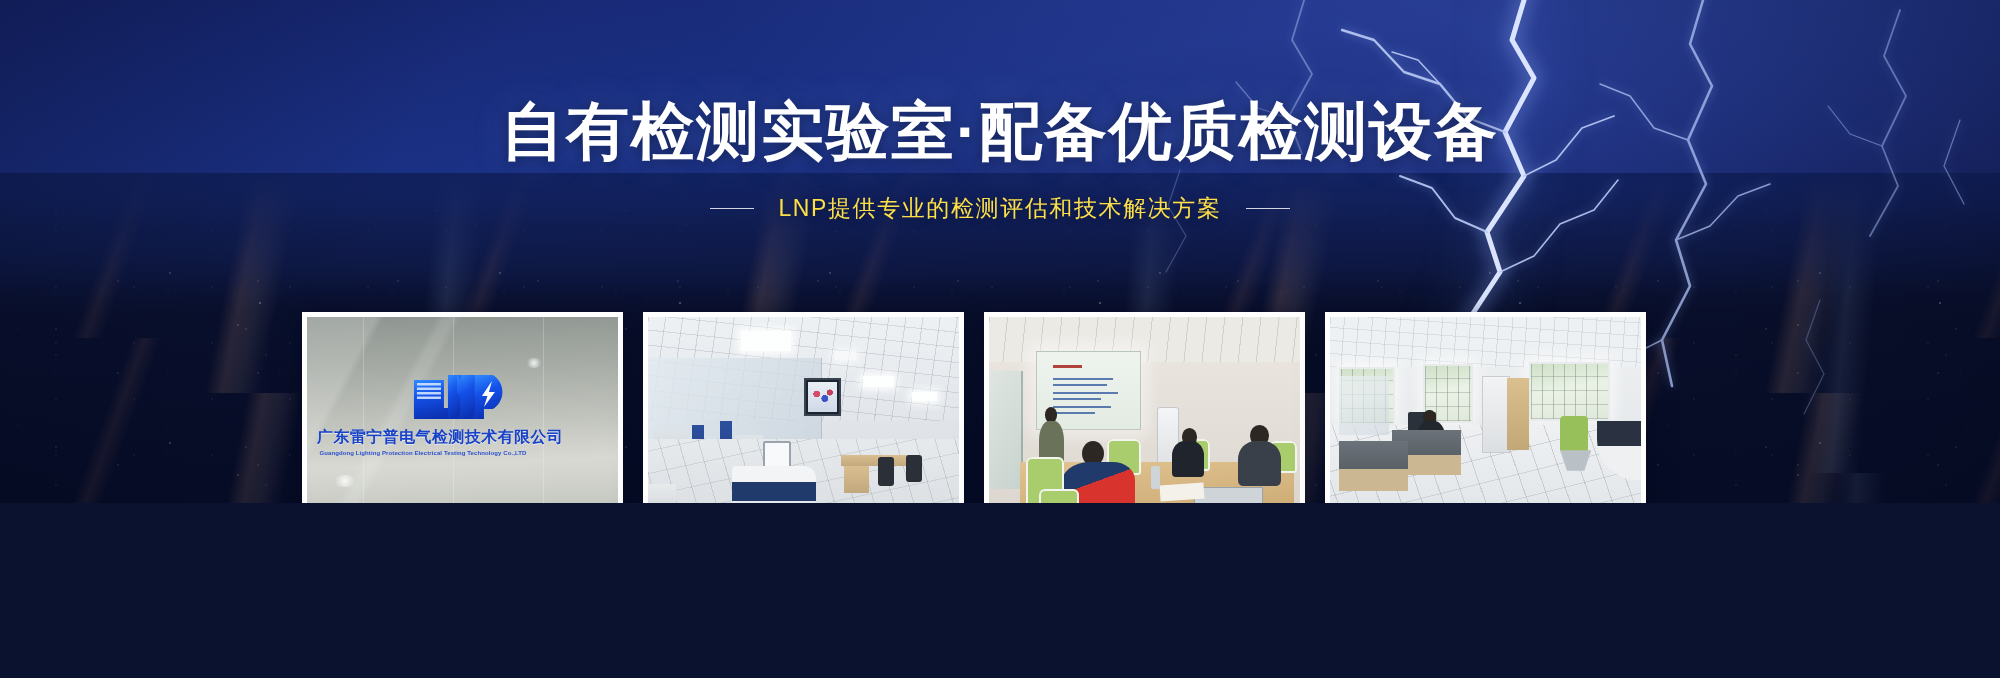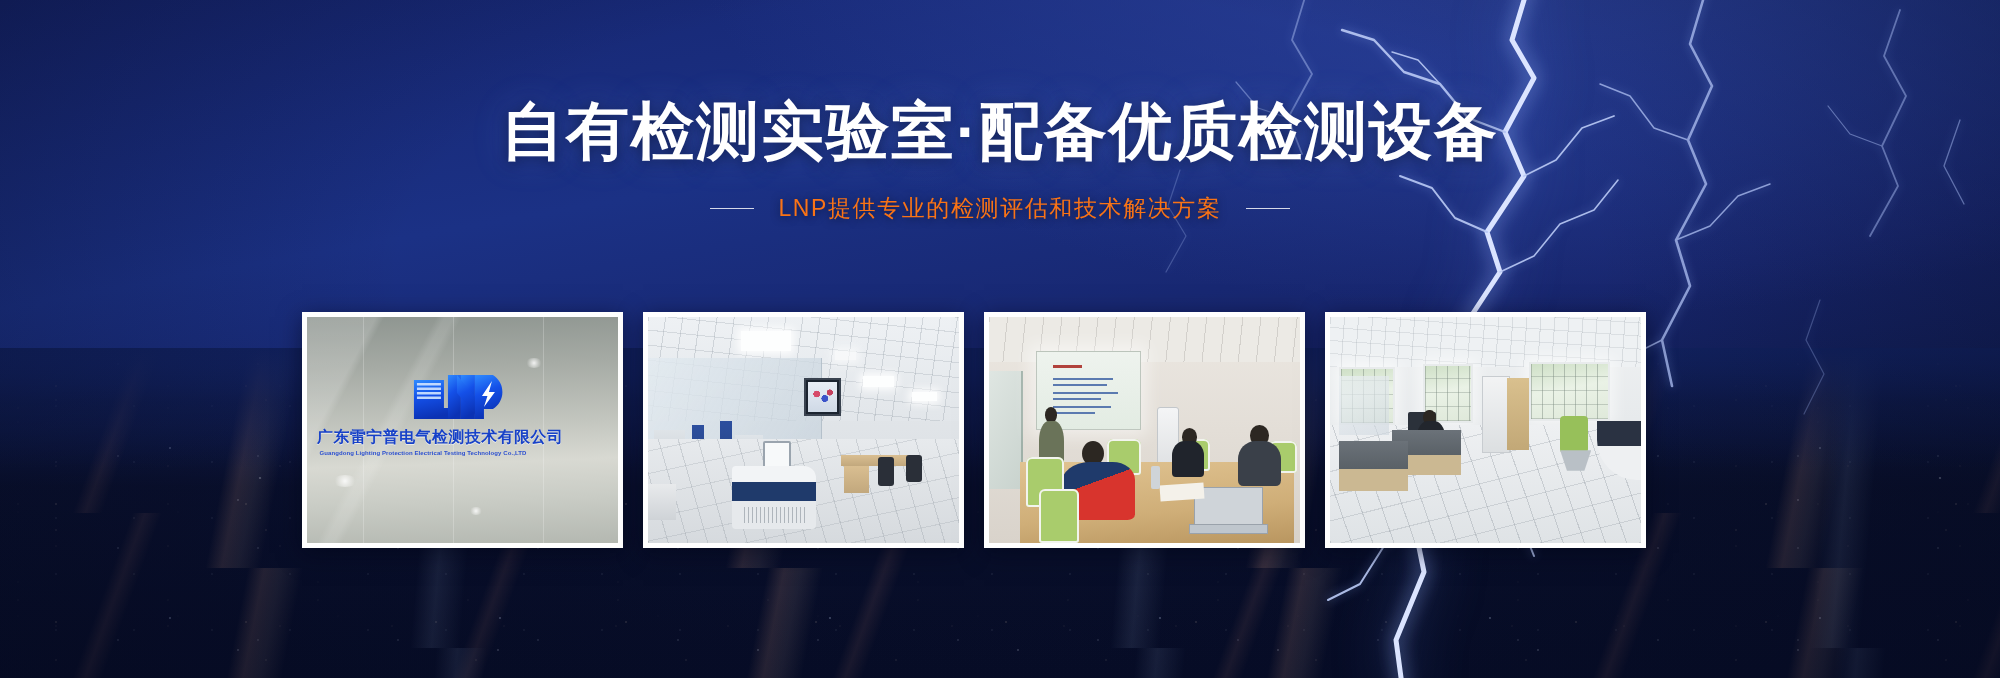--- a/index.html
+++ b/index.html
@@ -6,21 +6,21 @@
   html,body { background:#0a1230; }
   body {
     width:2000px; height:678px;
     font-family:"Liberation Sans","DejaVu Sans",sans-serif;
     overflow:hidden;
   }
 
   
   #banner {
     position:relative;
-    width:2000px; height:678px;
+    width:2000px; height:503px;
     overflow:hidden;
     background:#15276f;
   }
 
   
   .sky {
     position:absolute; inset:0;
     background:
       radial-gradient(ellipse 1400px 620px at 78% -10%, #2a3f96 0%, rgba(42,63,150,0) 62%),
       linear-gradient(170deg, #16256f 0%, #1b3185 30%, #17256c 55%, #101c4e 75%, #0b1434 100%);
@@ -99,21 +99,21 @@
   }
   .sub-row {
     margin-top:26px;
     display:flex; align-items:center; justify-content:center; gap:24px;
   }
   .sub-rule {
     width:44px; height:1px; background:rgba(255,255,255,.82);
     display:block;
   }
   .subhead {
-    color:#f97316;
+    color:#fde047;
     font-size:23px;
     letter-spacing:1.6px;
     white-space:nowrap;
     text-shadow:0 1px 8px rgba(8,16,48,.8);
   }
 
   
   .strip {
     position:absolute;
     left:302px; top:312px;

